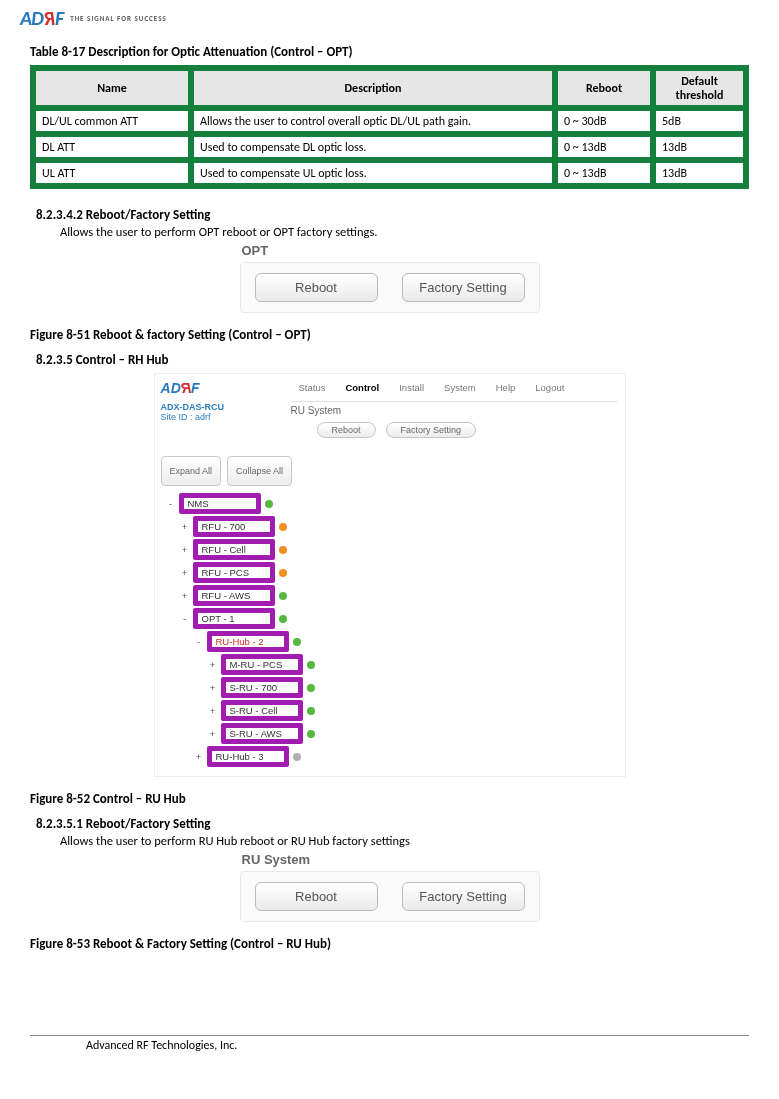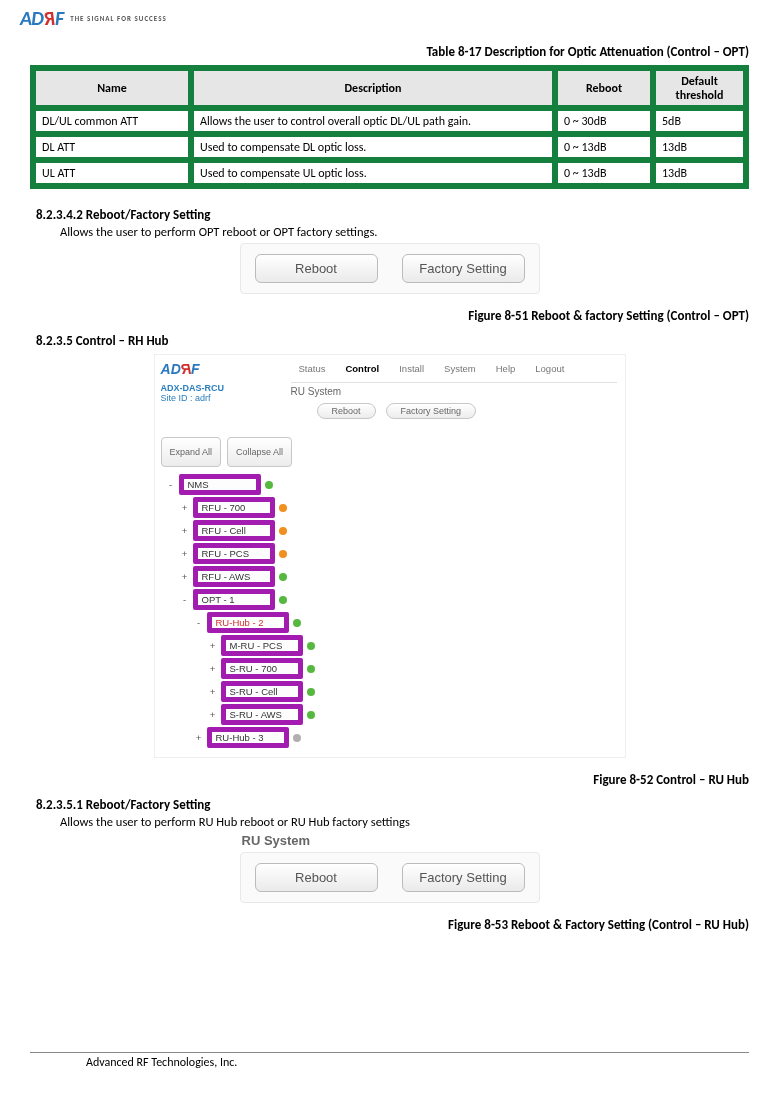--- a/index.html
+++ b/index.html
@@ -11,21 +11,21 @@
     width: 719px;
   }
   .logo-row { display: flex; align-items: center; gap: 6px; margin: 6px 0 10px -10px; }
   .logo-text { display: flex; align-items: baseline; font-weight: bold; font-style: italic; }
   .logo-a { color: #2979c0; font-size: 20px; letter-spacing: -1px; }
   .logo-d { color: #2979c0; font-size: 20px; }
   .logo-r { color: #d03030; font-size: 20px; transform: scaleX(-1); display:inline-block; }
   .logo-f { color: #2979c0; font-size: 20px; }
   .tagline { font-size: 7px; letter-spacing: 1px; color: #555; font-weight: bold; }
 
-  .caption { text-align: right; font-weight: bold; font-size: 13px; margin: 14px 0 6px; }
+  .caption { text-align: left; font-weight: bold; font-size: 13px; margin: 14px 0 6px; }
   table.data { border-collapse: collapse; width: 100%; margin: 2px 0 18px; }
   table.data th, table.data td { border: 6px solid #15803d; padding: 3px 6px; font-size: 12px; vertical-align: middle; }
   table.data th { background: #e6e6e6; font-weight: bold; text-align: center; }
   table.data td.c { }
   .col-name { width: 140px; }
   .col-range { width: 80px; }
   .col-def { width: 75px; }
 
   .section-num { font-weight: bold; font-size: 13px; margin: 10px 0 2px 6px; }
   .section-body { margin: 0 0 4px 30px; font-size: 12.5px; }
@@ -68,21 +68,21 @@
   ul.tree { list-style:none; padding:0 0 0 6px; margin:0; font-size:9.5px; color:#333; }
   ul.tree ul { list-style:none; padding-left:14px; margin:0; }
   ul.tree li { display:flex; align-items:center; gap:4px; padding:1px 0; }
   .tog { width:8px; display:inline-block; text-align:center; color:#555; }
   .node { background:#fdfdfd; border:5px solid #a21caf; padding:0 4px; border-radius:2px; flex:0 0 auto; min-width:64px; }
   .node.sel { color:#d03030; }
   .dot { width:8px;height:8px;border-radius:50%; display:inline-block; }
   .dot.green{background:#56b83f;} .dot.orange{background:#f09020;}
   .dot.gray{background:#b0b0b0;}
 
-  .footer { border-top:1px solid #888; margin-top:120px; padding-top:2px; display:flex; font-size:12px; }
+  .footer { border-top:1px solid #888; margin-top:84px; padding-top:2px; display:flex; font-size:12px; }
   .footer .left { flex:1; padding-left:56px; }
   .footer .center { flex:1; text-align:left; }
 </style>
 </head>
 <body>
 
 <div class="logo-row">
   <span class="logo-text">
     <span class="logo-a">A</span>
       <span class="logo-d">D</span>
@@ -120,20 +120,21 @@
         <td>Used to compensate UL optic loss.</td>
         <td class="c">0 ~ 13dB</td>
         <td class="c">13dB</td>
       </tr>
     </tbody>
 </table>
 
 <div class="section-num">8.2.3.4.2    Reboot/Factory Setting</div>
 <div class="section-body">Allows the user to perform OPT reboot or OPT factory settings.</div>
 <div class="opt-panel">
+  <div class="panel-label">OPT</div>
   <div class="btn-row">
     <div class="ui-btn">Reboot</div>
     <div class="ui-btn">Factory Setting</div>
   </div>
 </div>
 <div class="caption">Figure 8-51    Reboot &amp; factory Setting (Control – OPT)</div>
 
 <div class="section-num">8.2.3.5    Control – RH Hub</div>
 
 <div class="fig52">

